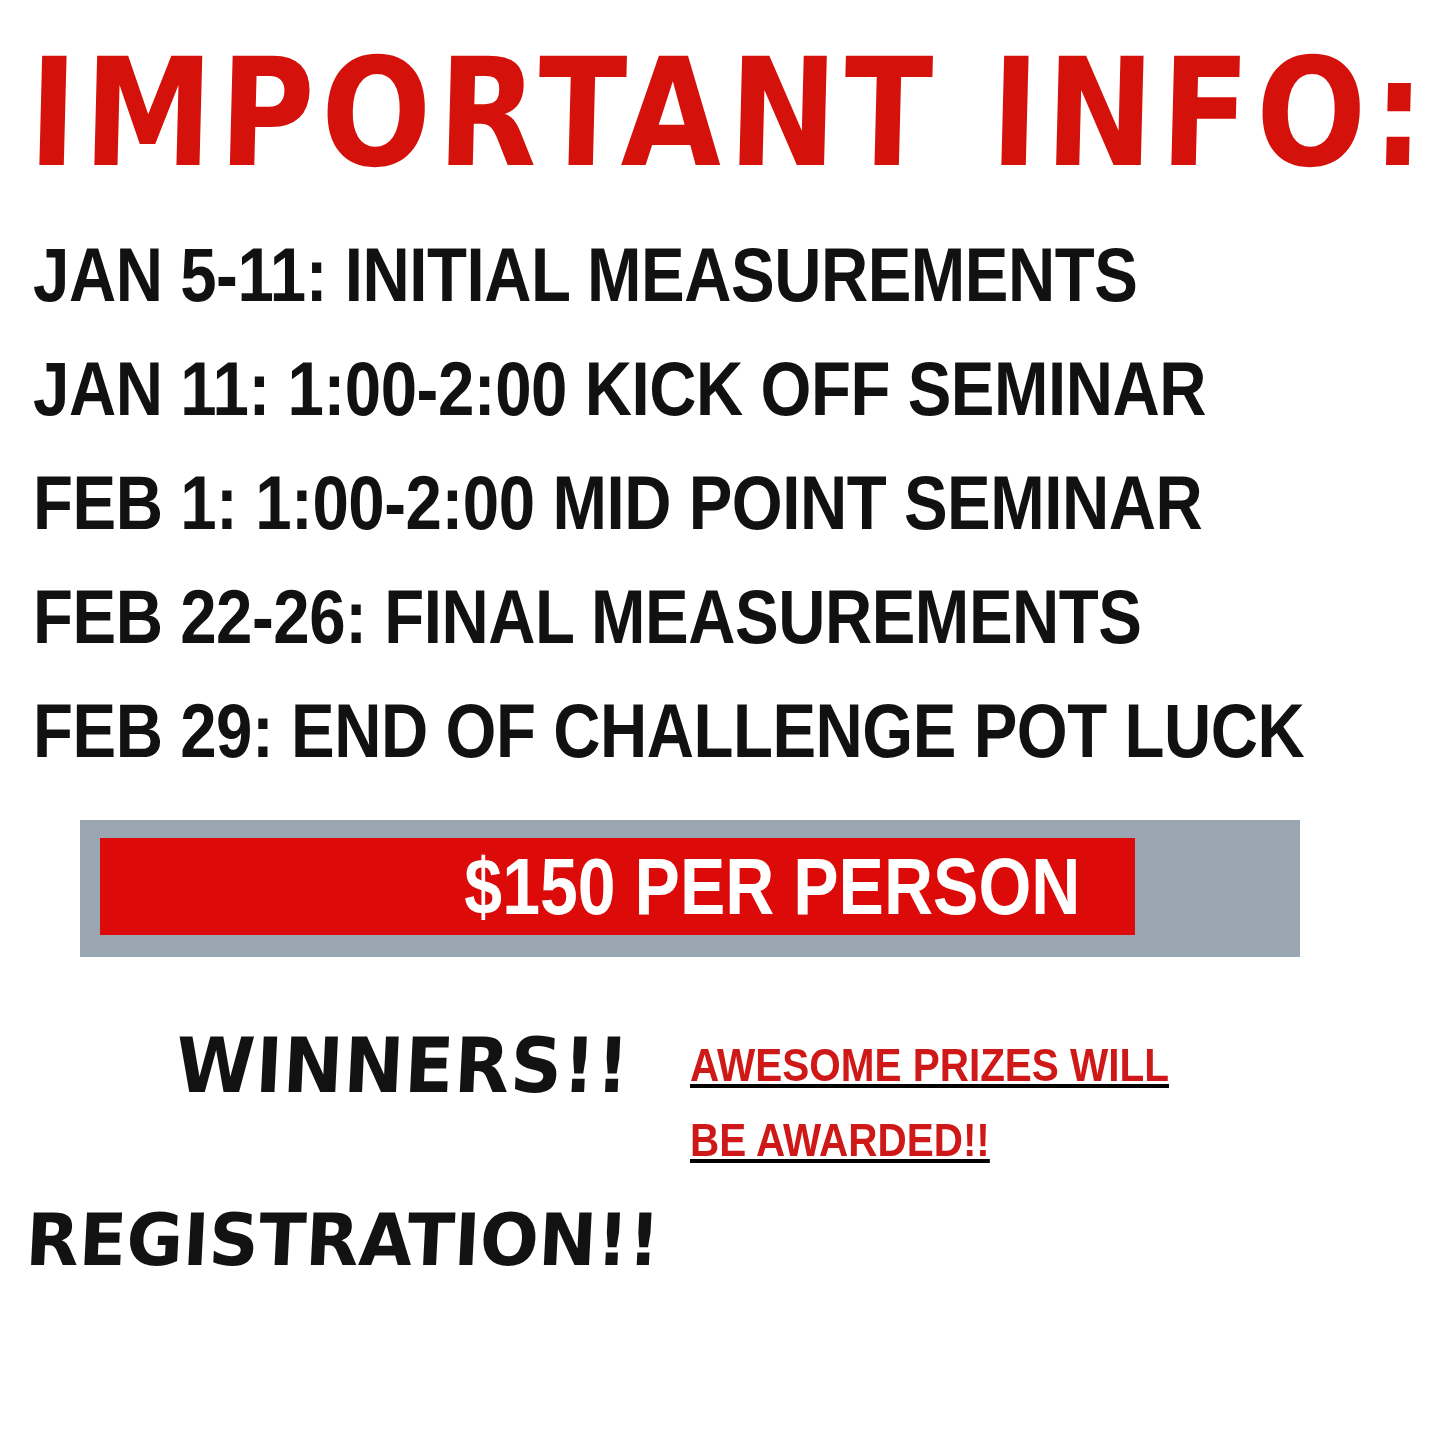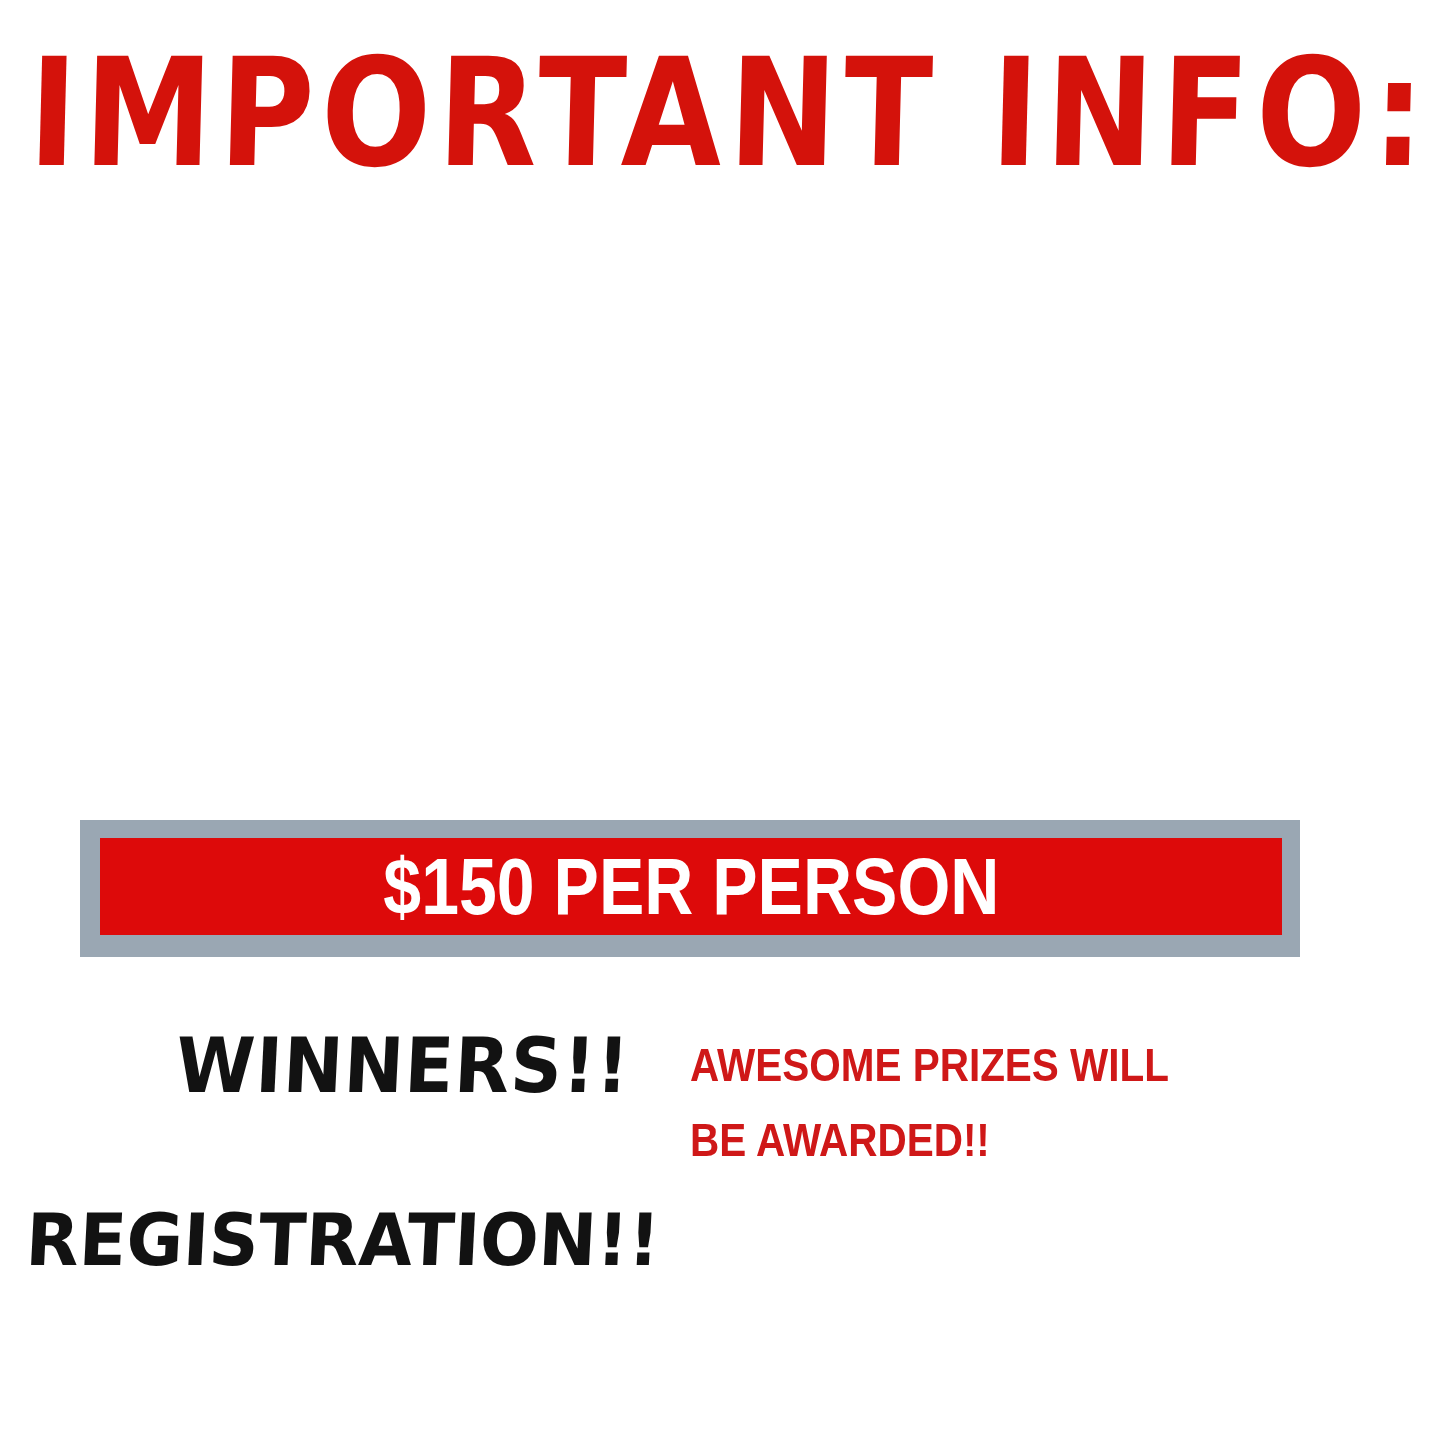--- a/index.html
+++ b/index.html
@@ -62,26 +62,26 @@
     top: 820px;
     width: 1220px;
     height: 137px;
     background: #9aa7b3;
     box-sizing: border-box;
   }
   .price-banner-inner {
     position: absolute;
     left: 20px;
     top: 18px;
-    width: 1182px;
+    width: 1035px;
     height: 97px;
     background: #dd0a0a;
     display: flex;
     align-items: center;
-    justify-content: center;
+    justify-content: flex-end;
   }
   .price-text {
     color: #ffffff;
     font-family: "Liberation Sans Narrow", "Liberation Sans", sans-serif;
     font-weight: 700;
     font-size: 80px;
     line-height: 80px;
     letter-spacing: 0px;
     white-space: nowrap;
     transform: scaleX(0.85);
@@ -121,21 +121,21 @@
     letter-spacing: 0px;
     transform: scaleX(0.96) skewX(-3deg);
   }
 
   .red-lines {
     position: absolute;
     left: 690px;
     top: 0;
     width: 700px;
   }
-  #winners-block .red-lines { top: 18px; }
+  #winners-block .red-lines { top: 18px; text-decoration: underline; }
   #registration-block .red-lines { top: 12px; }
 
   .red-line {
     display: block;
     color: #cf1818;
     font-family: "Liberation Sans Narrow", "Liberation Sans", sans-serif;
     font-weight: 700;
     font-size: 46px;
     line-height: 75px;
     letter-spacing: 0px;
@@ -144,20 +144,27 @@
     transform-origin: 0 50%;
   }
 </style>
 </head>
 <body>
 
 <div id="poster">
 
   <div class="title">IMPORTANT INFO:</div>
 
+  <div class="schedule">
+    <span class="sched-line">JAN 5-11: INITIAL MEASUREMENTS</span>
+    <span class="sched-line">JAN 11: 1:00-2:00 KICK OFF SEMINAR</span>
+    <span class="sched-line">FEB 1: 1:00-2:00 MID POINT SEMINAR</span>
+    <span class="sched-line">FEB 22-26: FINAL MEASUREMENTS</span>
+    <span class="sched-line">FEB 29: END OF CHALLENGE POT LUCK</span>
+  </div>
 
   <div class="price-banner-outer">
     <div class="price-banner-inner">
       <span class="price-text">$150 PER PERSON</span>
     </div>
   </div>
 
   <div class="block" id="winners-block">
     <span class="brush-heading" id="winners-heading">WINNERS!!</span>
     <div class="red-lines">

